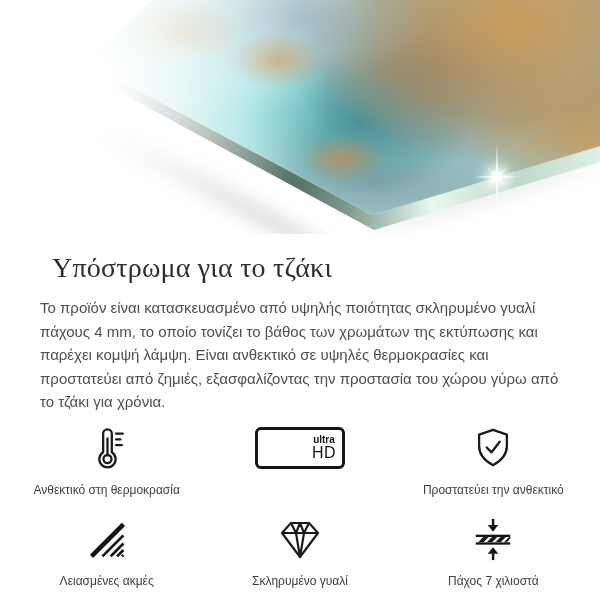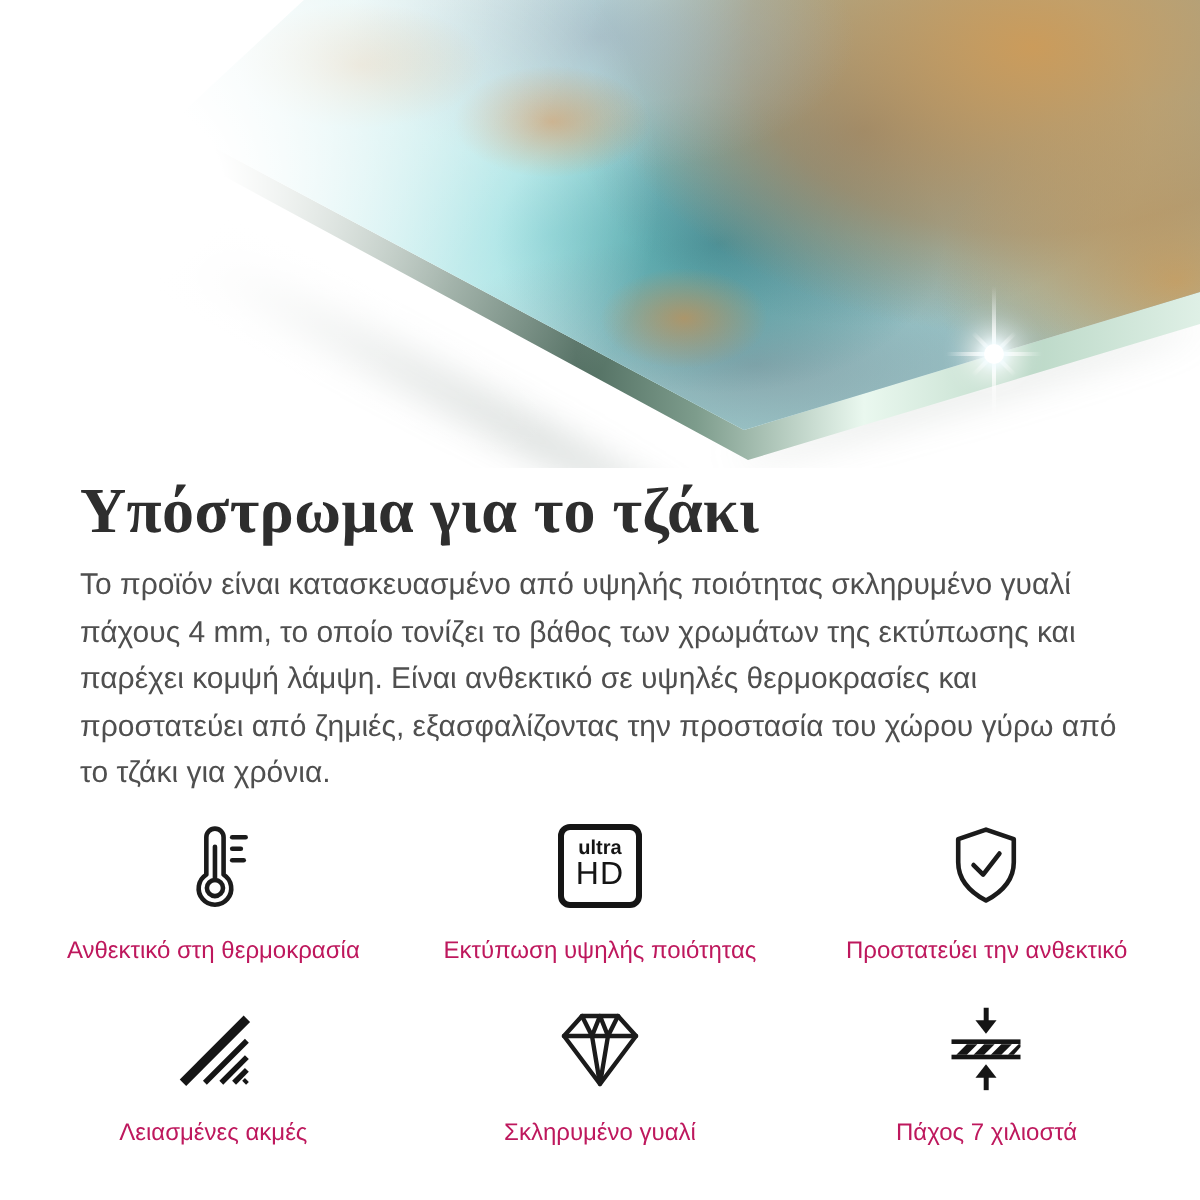--- a/index.html
+++ b/index.html
@@ -45,41 +45,41 @@
   .sparkle{position:absolute;left:497px;top:177px;width:0;height:0;}
   .sparkle span{position:absolute;display:block;background:linear-gradient(to bottom,transparent,#ffffff 45%,#ffffff 55%,transparent);}
   .sparkle .ray-v{left:-1px;top:-34px;width:2px;height:68px;}
   .sparkle .ray-h{left:-24px;top:-1px;width:48px;height:2px;background:linear-gradient(to right,transparent,#fff 45%,#fff 55%,transparent);}
   .sparkle .ray-d1{left:-15px;top:-1px;width:30px;height:2px;transform:rotate(45deg);background:linear-gradient(to right,transparent,#fff 50%,transparent);}
   .sparkle .ray-d2{left:-15px;top:-1px;width:30px;height:2px;transform:rotate(-45deg);background:linear-gradient(to right,transparent,#fff 50%,transparent);}
   .sparkle .core{left:-5px;top:-5px;width:10px;height:10px;border-radius:50%;background:#ffffff;box-shadow:0 0 14px 7px rgba(255,255,255,.95),0 0 4px 2px rgba(210,245,255,.9);}
 
   
   .title{
-    margin:0;padding:5px 40px 0;
-    font-family:"Liberation Serif","DejaVu Serif",serif;font-weight:700;
-    font-size:32px;line-height:33px;color:#2e2e2e;letter-spacing:.2px;
+    margin:12px;padding:5px 40px 0;
+    font-family:"Liberation Serif","DejaVu Serif",serif;font-weight:400;
+    font-size:28px;line-height:33px;color:#2e2e2e;letter-spacing:.2px;
   }
   .desc{
     margin:9px 0 0;padding:0 28px 0 40px;max-width:535px;
     font-size:15px;line-height:23.5px;color:#4f4f4f;
   }
 
   
   .features{
     margin-top:10px;padding:0 10px;
     display:grid;grid-template-columns:repeat(3,1fr);row-gap:18px;
   }
   .feature{display:flex;flex-direction:column;align-items:center;text-align:center;}
   .icon-box{height:48px;display:flex;align-items:center;justify-content:center;}
-  .feature .label{margin-top:11px;font-size:12px;line-height:14px;color:#be185d;}
+  .feature .label{margin-top:11px;font-size:12px;line-height:14px;color:#404040;}
   .icon-svg{stroke:#1b1b1b;fill:none;stroke-width:2.4;stroke-linecap:round;stroke-linejoin:round;}
   .ultrahd{
     width:36px;height:36px;border:3px solid #151515;border-radius:6px;
-    display:flex;flex-direction:column;align-items:center;justify-content:center;color:#151515;
+    display:flex;flex-direction:column;align-items:center;justify-content:center;color:#151515;padding-left:48px;
   }
   .ultrahd .u-top{font-size:10px;font-weight:700;line-height:10px;letter-spacing:0;}
   .ultrahd .u-bottom{font-size:16px;font-weight:400;line-height:15px;letter-spacing:.5px;}
 </style>
 </head>
 <body>
 
 <div class="page">
 
   <div class="hero">
@@ -119,21 +119,20 @@
       <div class="label">Ανθεκτικό στη θερμοκρασία</div>
     </div>
 
     <div class="feature">
       <div class="icon-box">
         <div class="ultrahd">
           <span class="u-top">ultra</span>
           <span class="u-bottom">HD</span>
         </div>
       </div>
-      <div class="label">Εκτύπωση υψηλής ποιότητας</div>
     </div>
 
     <div class="feature">
       <div class="icon-box">
         <svg class="icon-svg" width="46" height="46" viewBox="0 0 48 48">
           <path d="M24 5 L38.5 10 V22 C38.5 32 31.5 38 24 42 C16.5 38 9.5 32 9.5 22 V10 Z"></path>
           <path d="M17.5 23.5 L22.5 28.5 L31 17.5"></path>
         </svg>
       </div>
       <div class="label">Προστατεύει την ανθεκτικό</div>

